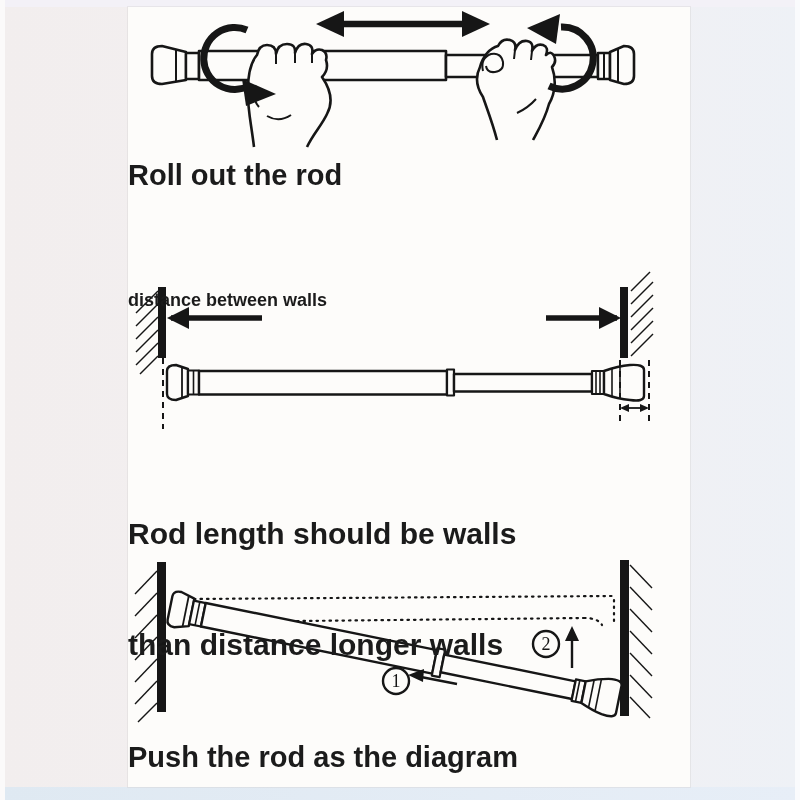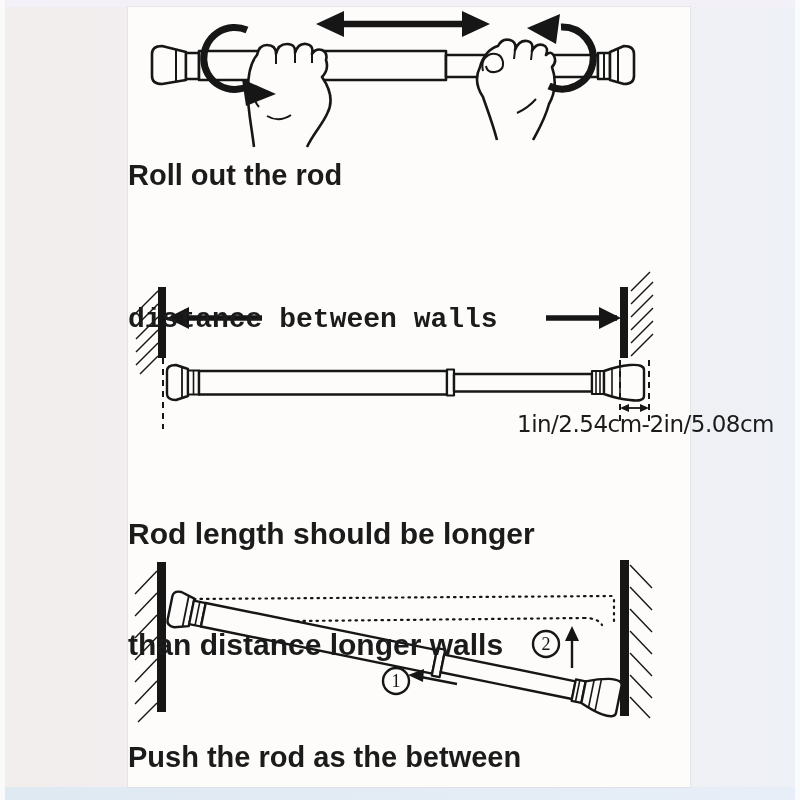--- a/index.html
+++ b/index.html
@@ -13,21 +13,21 @@
                 background:linear-gradient(90deg,#dfe9f2,#e7eef7);}
   .panel{position:absolute;left:128px;top:7px;width:562px;height:780px;background:#fdfcfa;
          box-shadow:0 0 0 1px rgba(210,205,205,.35);}
   svg.art{position:absolute;left:0;top:0;width:800px;height:800px;}
   .ink{stroke:#161616;fill:none;}
   .inkfill{stroke:#161616;fill:#fdfcfa;}
   .solid{fill:#161616;stroke:none;}
   .caption{position:absolute;left:128px;width:562px;text-align:left;color:#1b1b1b;
            font-weight:bold;white-space:pre;}
   #roll-caption{top:159px;font-size:29px;}
-  #distance-label{top:304px;font-size:28px;font-family:Liberation Mono, monospace;}
+  #distance-label{top:290px;font-size:18px;}
   #size-range{position:absolute;left:517px;top:411px;font-size:23px;font-weight:normal;
               color:#1b1b1b;white-space:pre;font-family:"DejaVu Sans","Liberation Sans",sans-serif;letter-spacing:-.5px;}
   #rod-length-caption{top:441px;font-size:30px;line-height:37px;}
   #push-caption{top:741px;font-size:29px;}
   .num{font-family:"Liberation Serif",serif;font-size:18px;fill:#161616;}
 </style>
 </head>
 <body>
 
 <div class="stage">
@@ -221,19 +221,18 @@
       </g>
       <g>
         <line class="ink" x1="572" y1="668" x2="572" y2="637" stroke-width="2.4"></line>
         <polygon class="solid" points="572,626 565,641 579,641"></polygon>
       </g>
     </g>
   </svg>
 
   <div class="caption" id="roll-caption">Roll out the rod</div>
   <div class="caption" id="distance-label">distance between walls</div>
-  <div id="size-range">1in/2.54cm-2in/5.08cm</div>
   <div class="caption" id="rod-length-caption">
-    <div>Rod length should be longer</div>
+    <div>Rod length should be walls</div>
     <div>than distance longer walls</div>
   </div>
-  <div class="caption" id="push-caption">Push the rod as the between</div>
+  <div class="caption" id="push-caption">Push the rod as the diagram</div>
 </div>
 
 </body></html>

